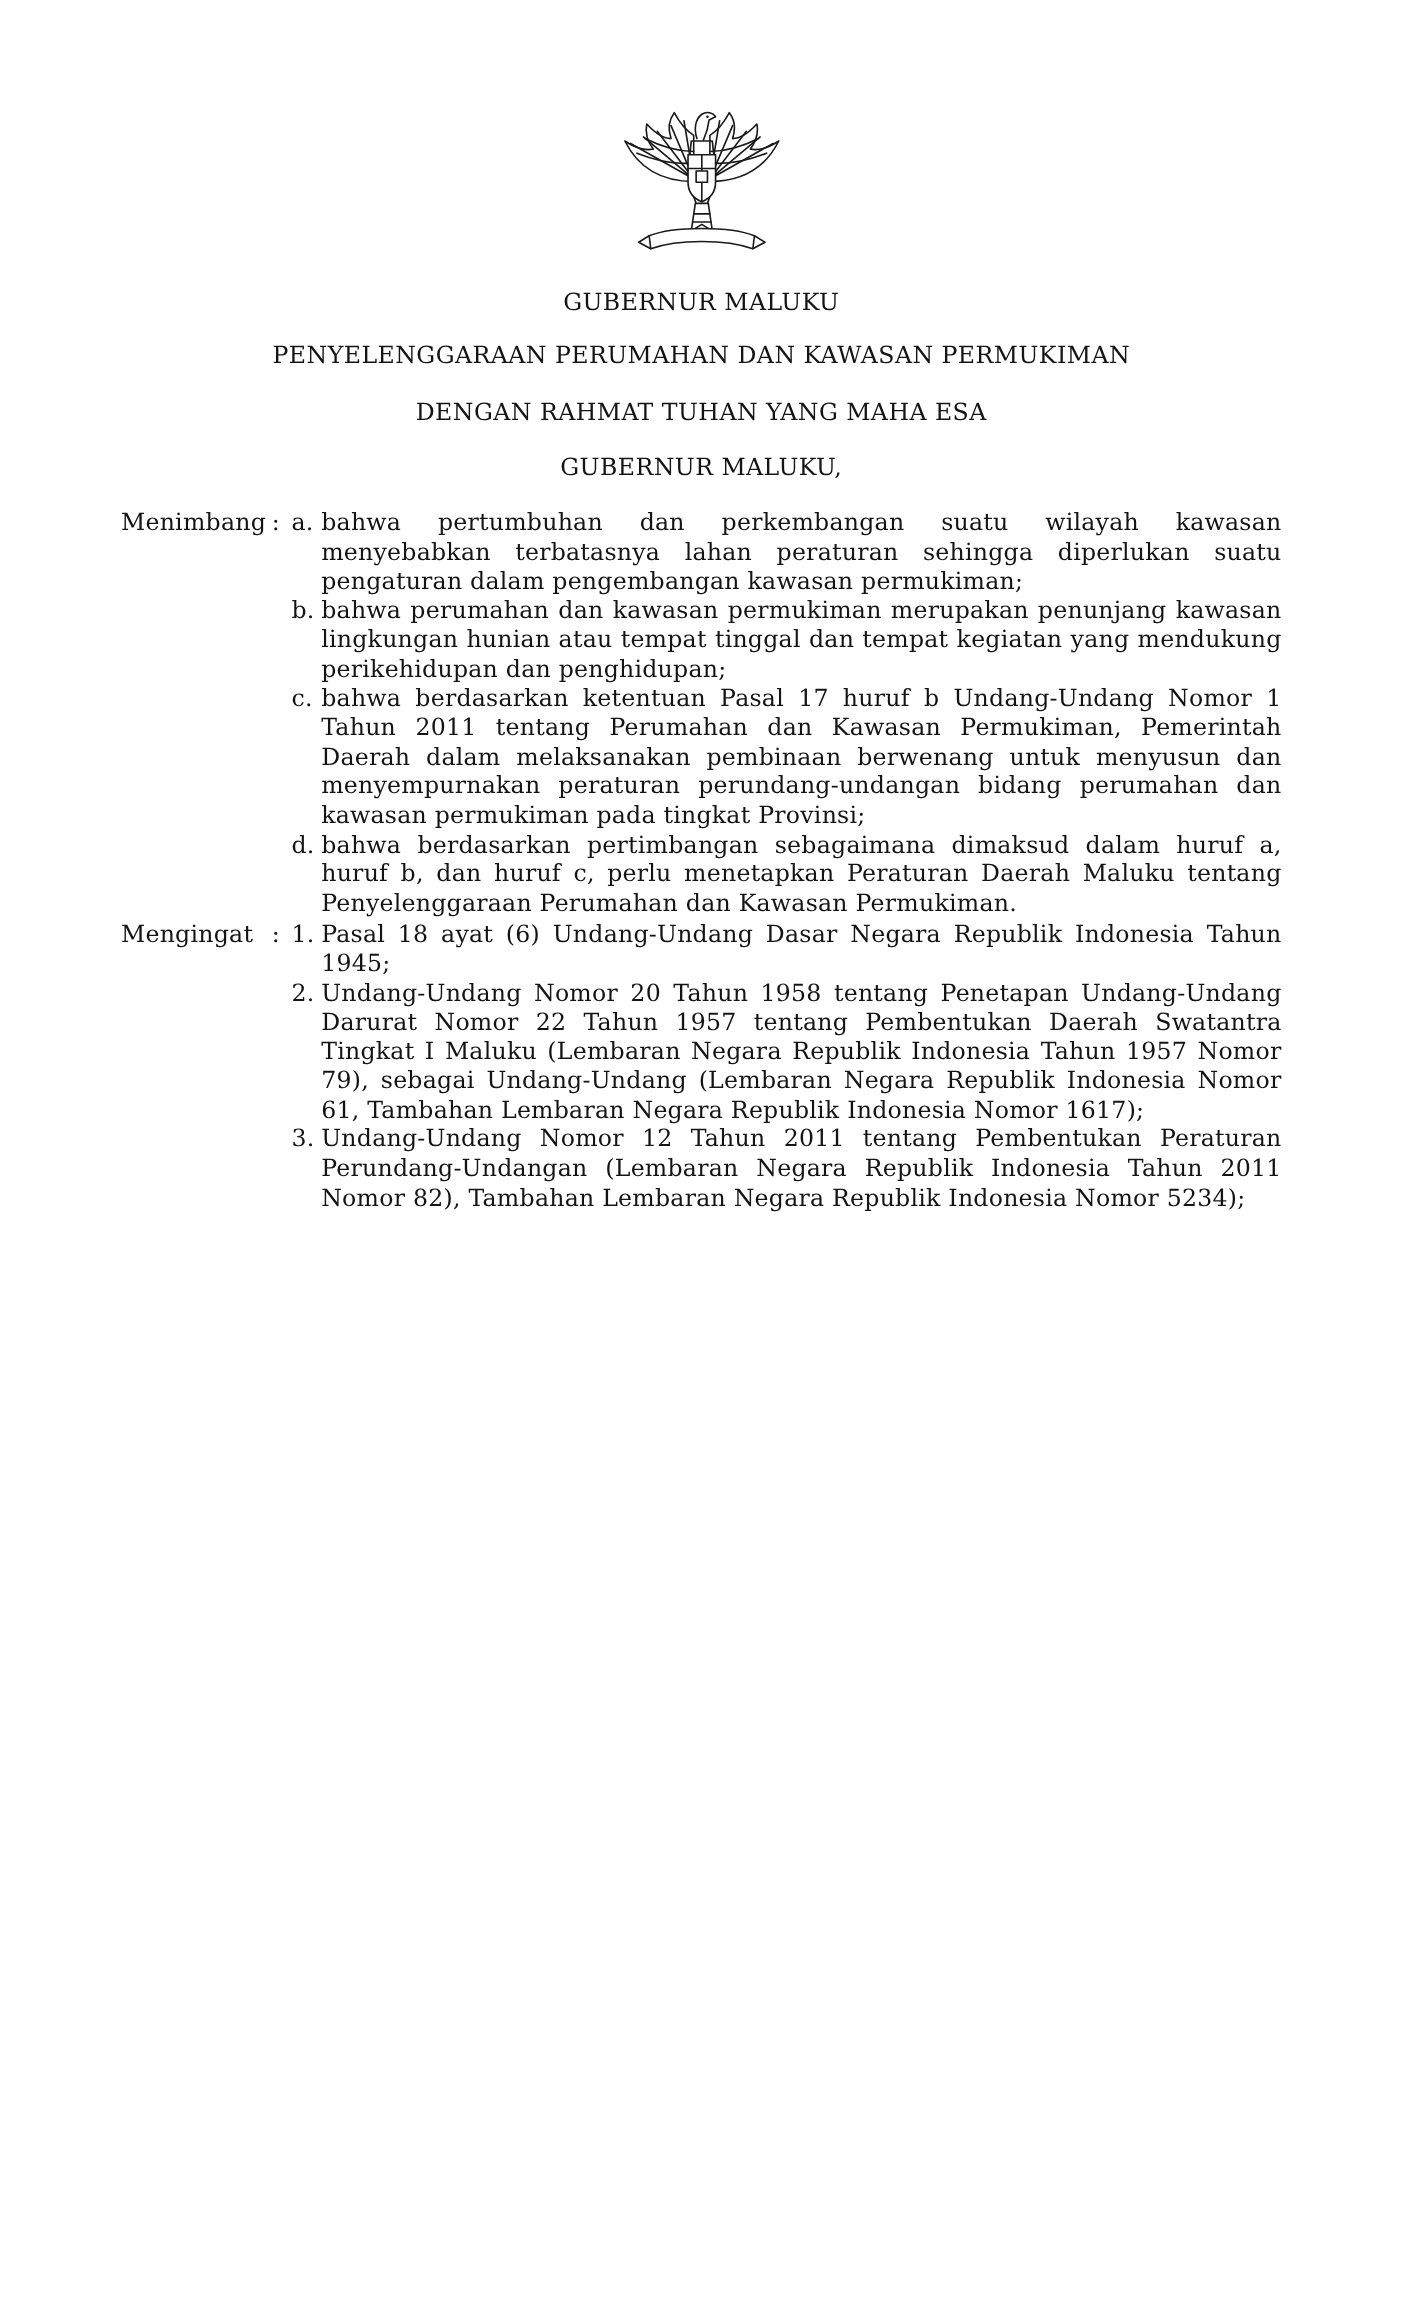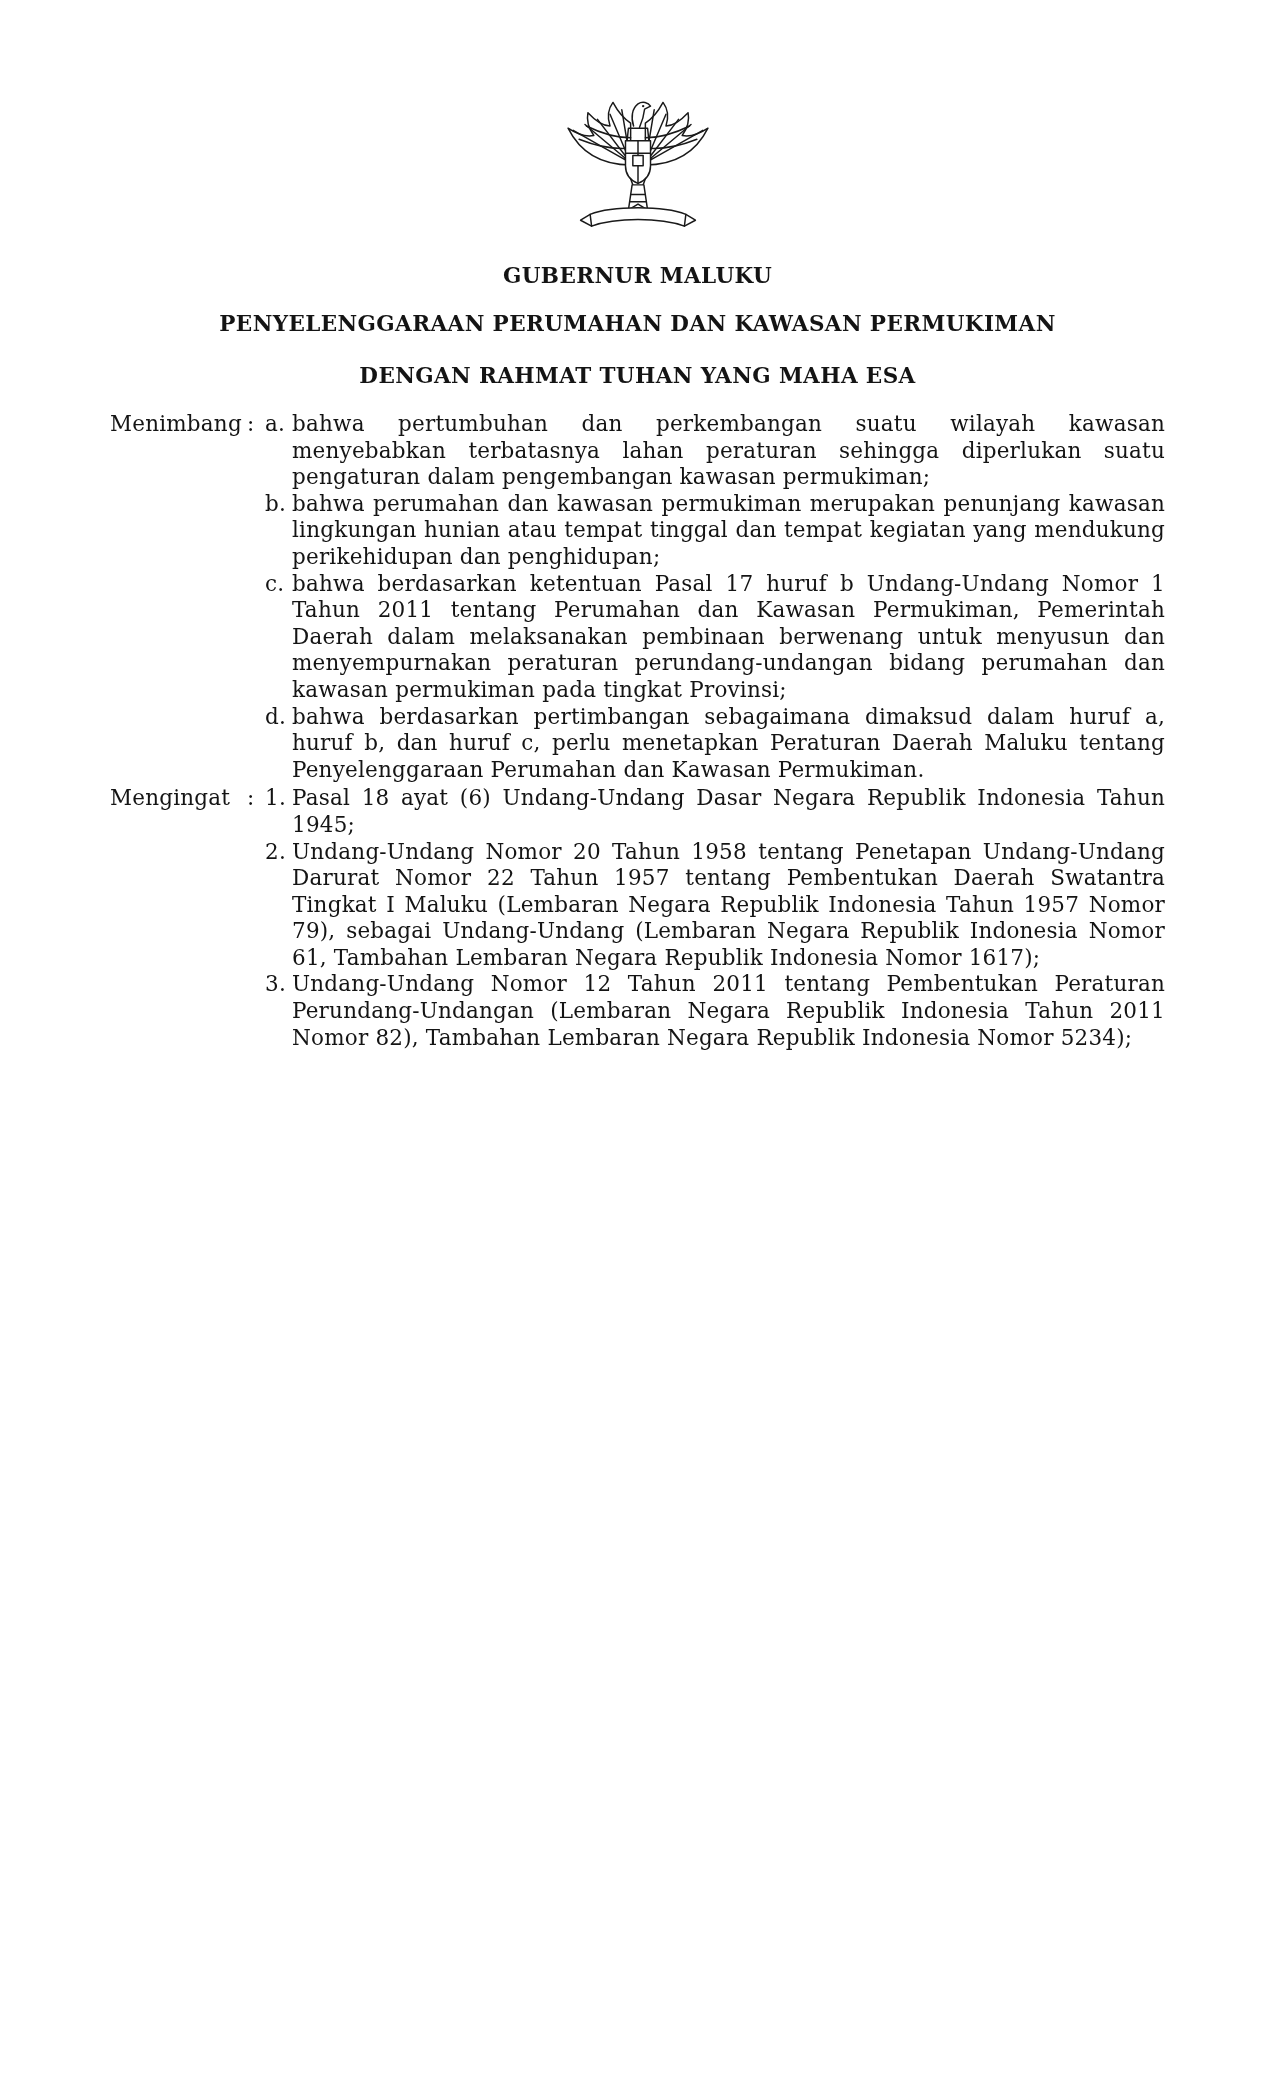--- a/index.html
+++ b/index.html
@@ -16,21 +16,21 @@
     padding: 95px 110px 40px 110px;
     font-family: "DejaVu Serif", serif;
     color: #141414;
     overflow: hidden;
   }
   .emblem-wrap {
     display: flex;
     justify-content: center;
     margin-bottom: 26px;
   }
-  .center { text-align: center; font-weight: bold; }
+  .center { text-align: center; }
   .line {
     font-size: 21.5px;
     line-height: 30px;
     letter-spacing: 0.4px;
   }
   .institution { margin-bottom: 18px; }
   .doc-title   { margin-bottom: 16px; }
   .about       { margin-bottom: 16px; }
   .subject     { margin-bottom: 22px; }
   .grace       { margin-bottom: 20px; }
@@ -111,20 +111,21 @@
   <div class="center line institution">GUBERNUR MALUKU</div>
 
   <div class="center line doc-title">
   </div>
 
 
   <div class="center line subject">PENYELENGGARAAN PERUMAHAN DAN KAWASAN PERMUKIMAN</div>
 
   <div class="center line grace">DENGAN RAHMAT TUHAN YANG MAHA ESA</div>
 
+  <div class="center line authority">GUBERNUR MALUKU,</div>
 
   <div class="body-block">
 
     <div class="section">
       <div class="section-label">Menimbang</div>
       <div class="section-colon">:</div>
       <div class="section-items">
         <div class="item">
           <div class="item-marker">a.</div>
           <div class="item-text">bahwa pertumbuhan dan perkembangan suatu wilayah kawasan menyebabkan terbatasnya lahan peraturan sehingga diperlukan suatu pengaturan dalam pengembangan kawasan permukiman;</div>

